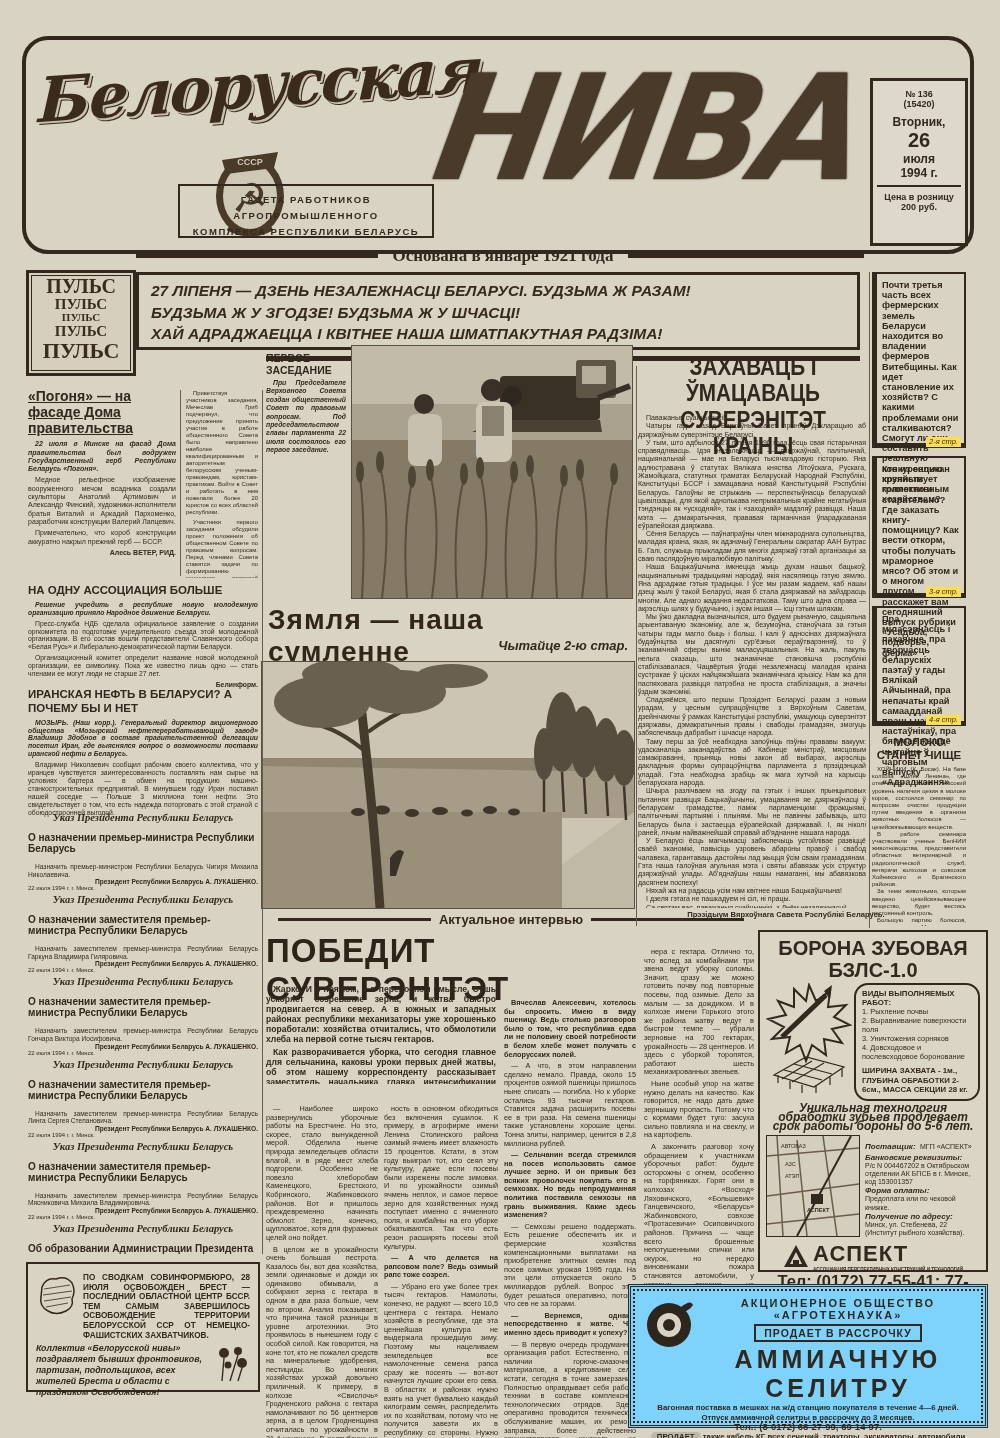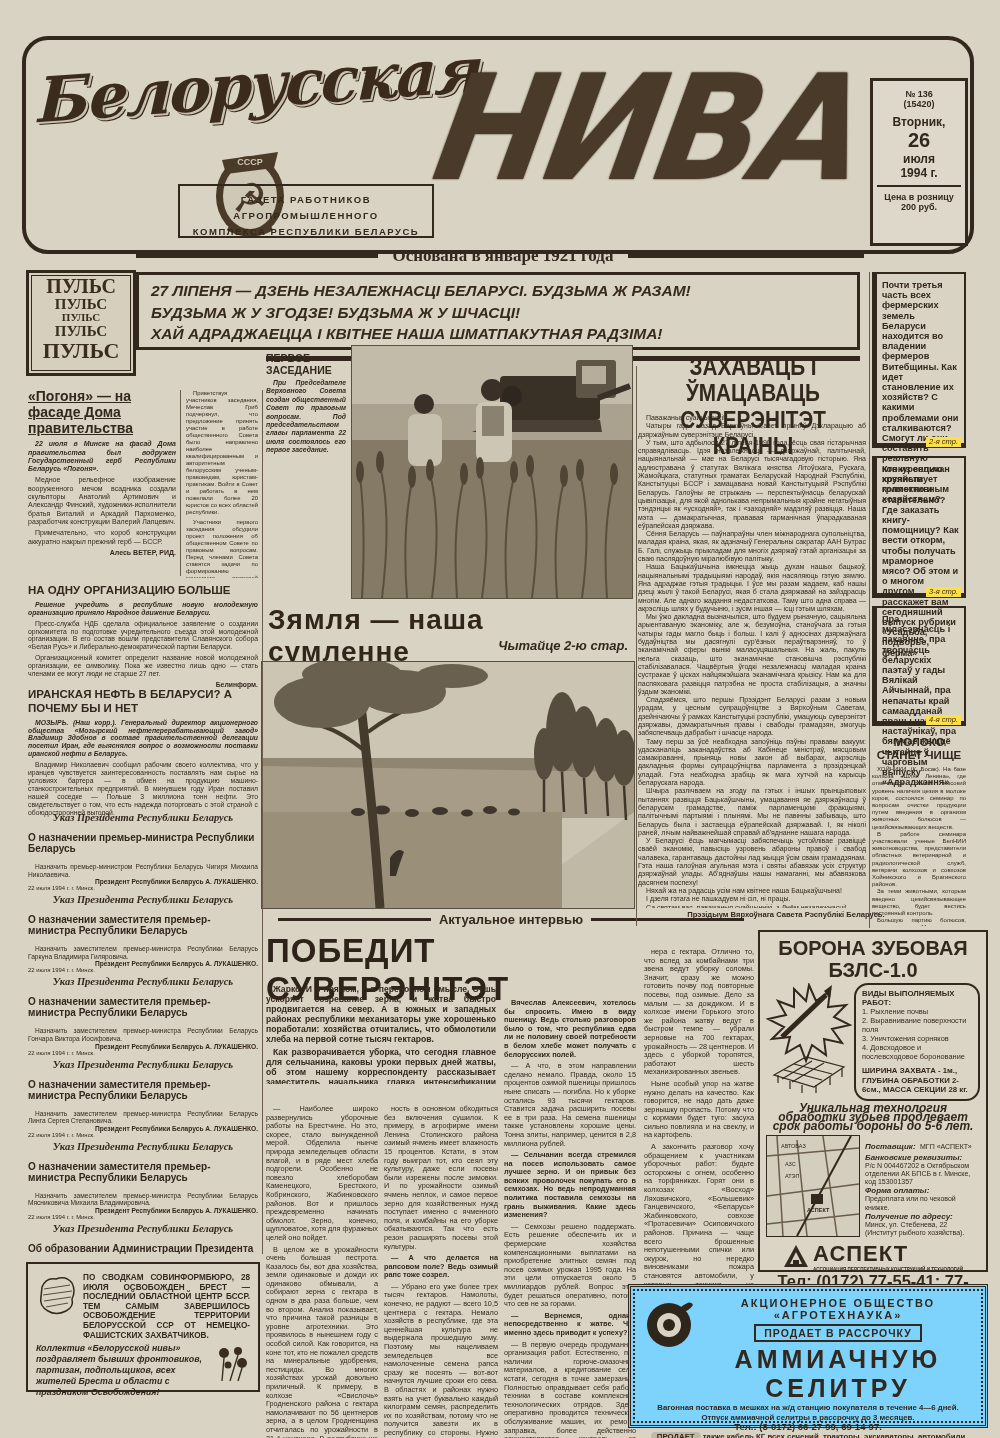--- a/index.html
+++ b/index.html
@@ -172,21 +172,21 @@
     </div>
   </div>
   <div class="abs vline" style="left:180px;top:390px;height:186px;"></div>
 
   <div class="abs tiny-col jt" style="left:186px;top:390px;width:72px;height:188px;overflow:hidden;">
       <p>Приветствуя участников заседания, Мечеслав Гриб подчеркнул, что предложение принять участие в работе общественного Совета было направлено наиболее квалифицированным и авторитетным белорусским ученым-правоведам, юристам-практикам. Войти в Совет и работать в нем пожелали более 20 юристов со всех областей республики.</p>
       <p>Участники первого заседания обсудили проект положения об общественном Совете по правовым вопросам. Перед членами Совета ставятся задачи по формированию концепции правовой политики, разработке предложений по реализации конституционных гарантий, анализу положения дел в правовой сфере.</p>
     </div>
 
   <div class="abs" style="left:28px;top:584px;width:230px;">
-    <div class="h-caps">НА ОДНУ ОРГАНИЗАЦИЮ БОЛЬШЕ</div>
+    <div class="h-caps">НА ОДНУ АССОЦИАЦИЯ БОЛЬШЕ</div>
     <div class="jt" style="font-size:6.8px;line-height:7.9px;">
       <p class="lede">Решение учредить в республике новую молодежную организацию приняло Народное движение Беларуси.</p>
       <p>Пресс-служба НДБ сделала официальное заявление о создании оргкомитета по подготовке учредительного съезда этой молодежной организации. В его состав вошли представители Славянского собора «Белая Русь» и Либерально-демократической партии Беларуси.</p>
       <p>Организационный комитет определит название новой молодежной организации, ее символику. Пока же известно лишь одно — стать членами ее могут люди не старше 27 лет.</p>
       <p class="byline">Белинформ.</p>
     </div>
   </div>
 
   <div class="abs" style="left:28px;top:688px;width:230px;">
     <div class="h-caps">ИРАНСКАЯ НЕФТЬ В БЕЛАРУСИ? А ПОЧЕМУ БЫ И НЕТ</div>

